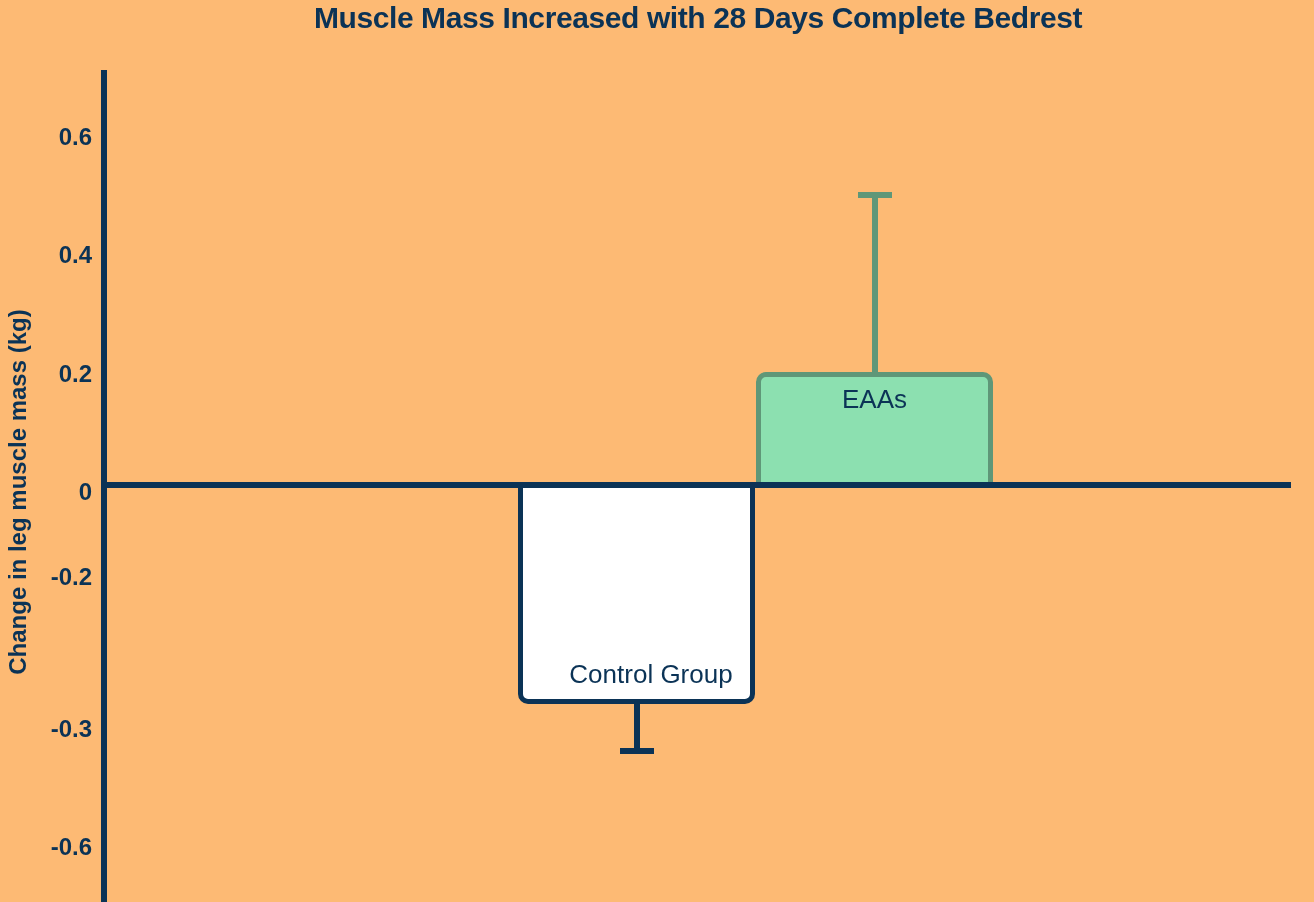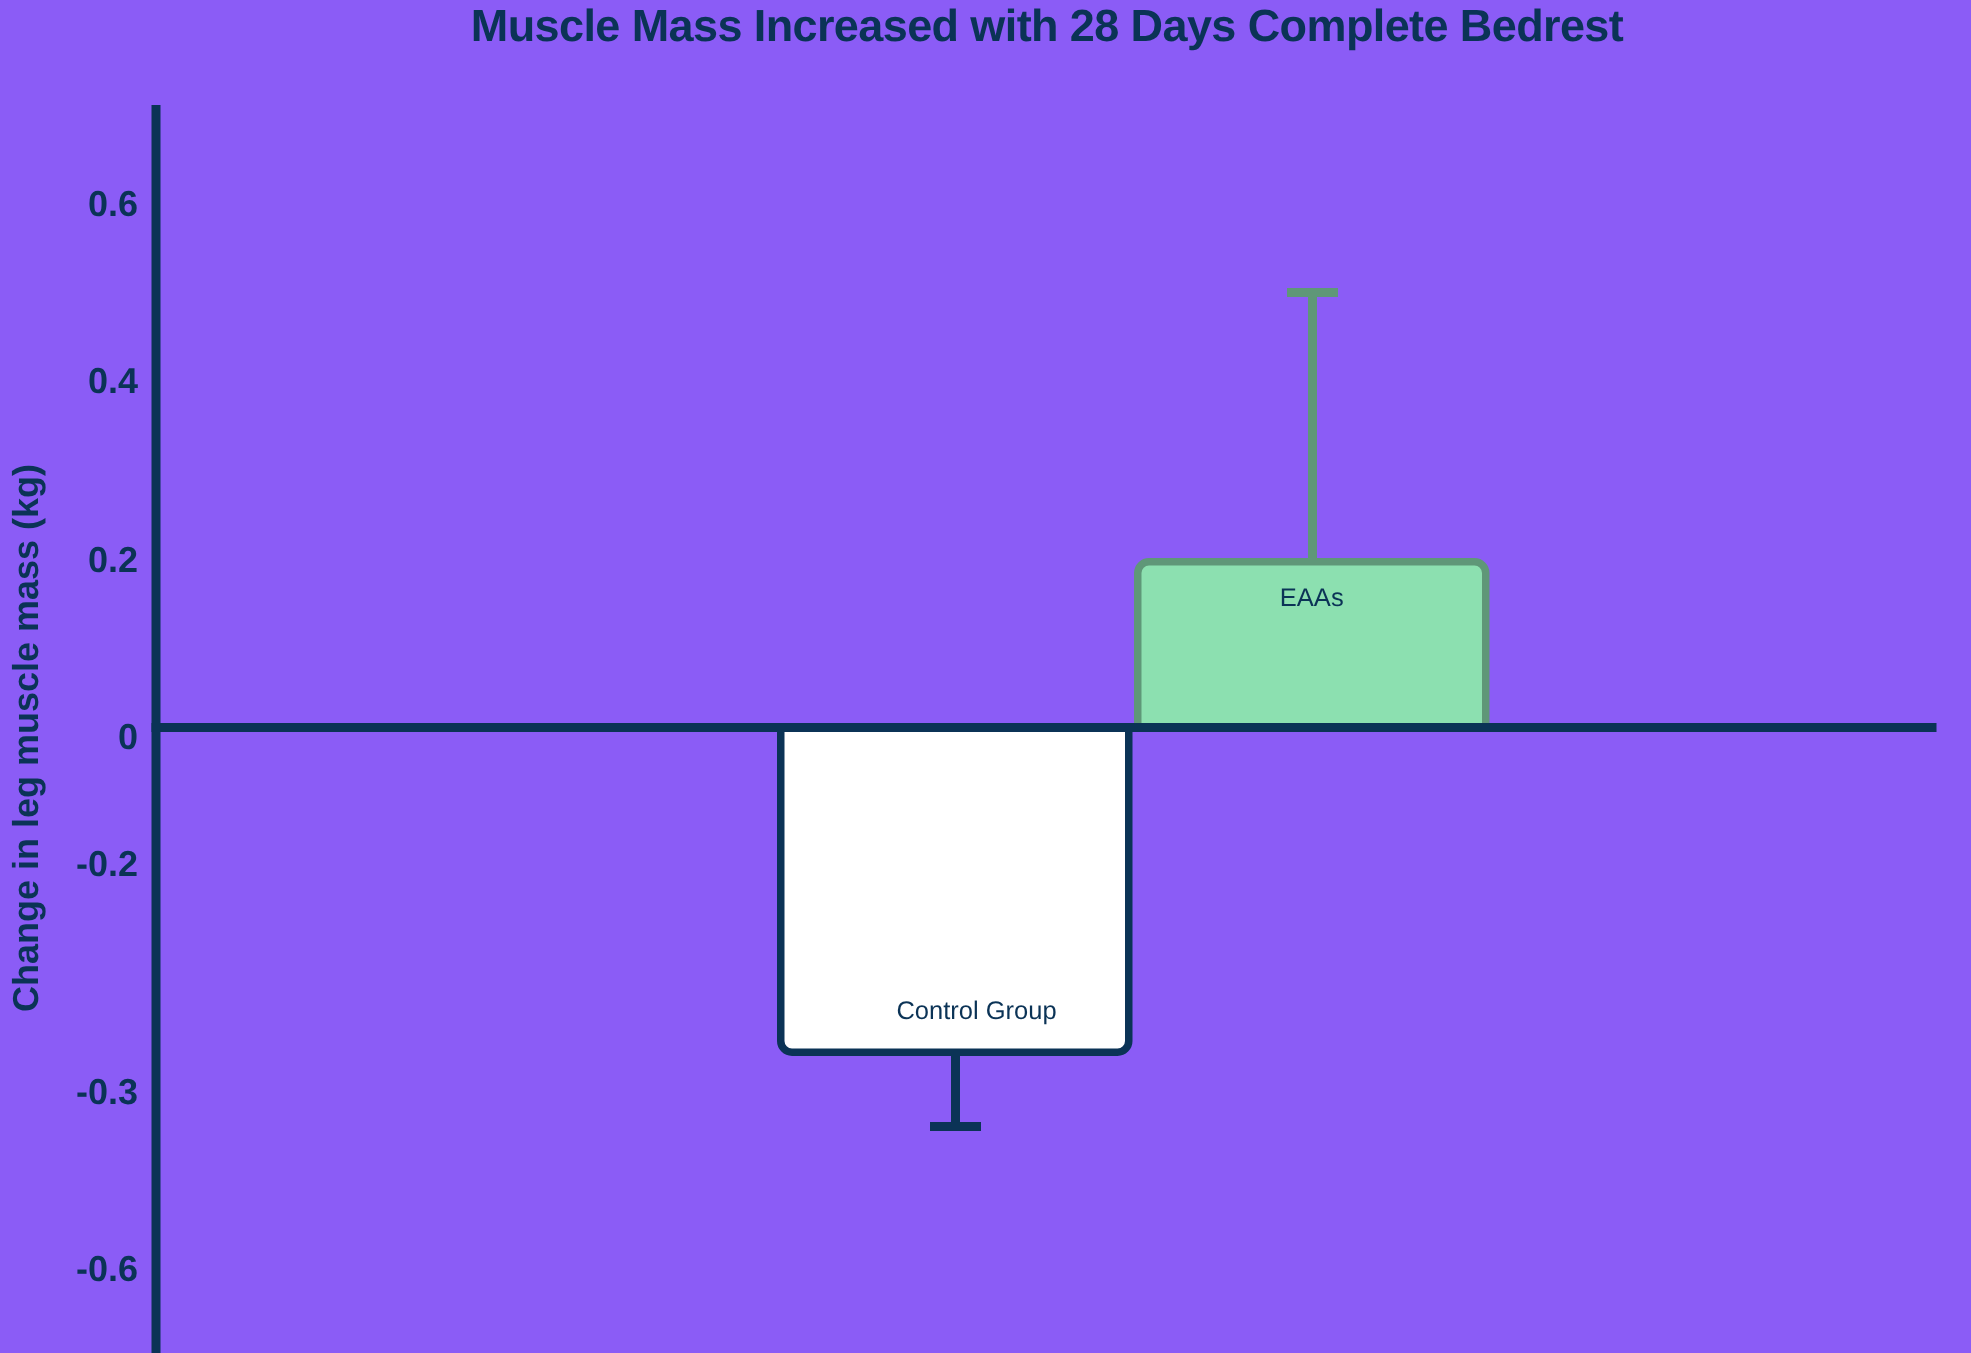--- a/index.html
+++ b/index.html
@@ -1,29 +1,29 @@
 <!DOCTYPE html>
 <html style="--navy: #0b3356;"><head>
 <meta charset="utf-8">
 <style>
   :root { --navy:#0b3356; }
   html,body{margin:0;padding:0;background:#ffffff;}
   body{font-family:"Liberation Sans",sans-serif;}
-  .canvas{position:relative;width:1314px;height:902px;background:#8b5cf6;overflow:hidden;}
+  .canvas{position:relative;width:1314px;height:902px;background:#fdba74;overflow:hidden;}
   .title{position:absolute;left:104px;top:1px;width:1188px;text-align:center;
          font-size:30px;font-weight:800;letter-spacing:-0.4px;color:var(--navy);}
   .ylabel{position:absolute;left:-168px;top:477px;width:372px;height:30px;line-height:30px;
           text-align:center;transform:rotate(-90deg);font-size:24px;font-weight:700;color:var(--navy);}
   .yaxis{position:absolute;left:101px;top:70px;width:6px;height:832px;background:var(--navy);}
   .zeroline{position:absolute;left:101px;top:482px;width:1190px;height:6px;background:var(--navy);z-index:5;}
   .tick{position:absolute;left:0;width:92px;height:30px;line-height:30px;text-align:right;
         font-size:24px;font-weight:700;color:var(--navy);margin-top:13px;}
   .bar{position:absolute;box-sizing:border-box;z-index:3;}
   .bar-label{position:absolute;height:30px;line-height:30px;text-align:center;
-             font-size:17px;font-weight:500;color:var(--navy);z-index:6;}
+             font-size:26px;font-weight:500;color:var(--navy);z-index:6;}
   .wline{position:absolute;z-index:2;}
   .wcap{position:absolute;height:6px;z-index:2;}
 </style>
 </head>
 <body>
 
 <div class="canvas">
   <div class="title">Muscle Mass Increased with 28 Days Complete Bedrest</div>
   <div class="ylabel">Change in leg muscle mass (kg)</div>
   <div class="yaxis"></div>

